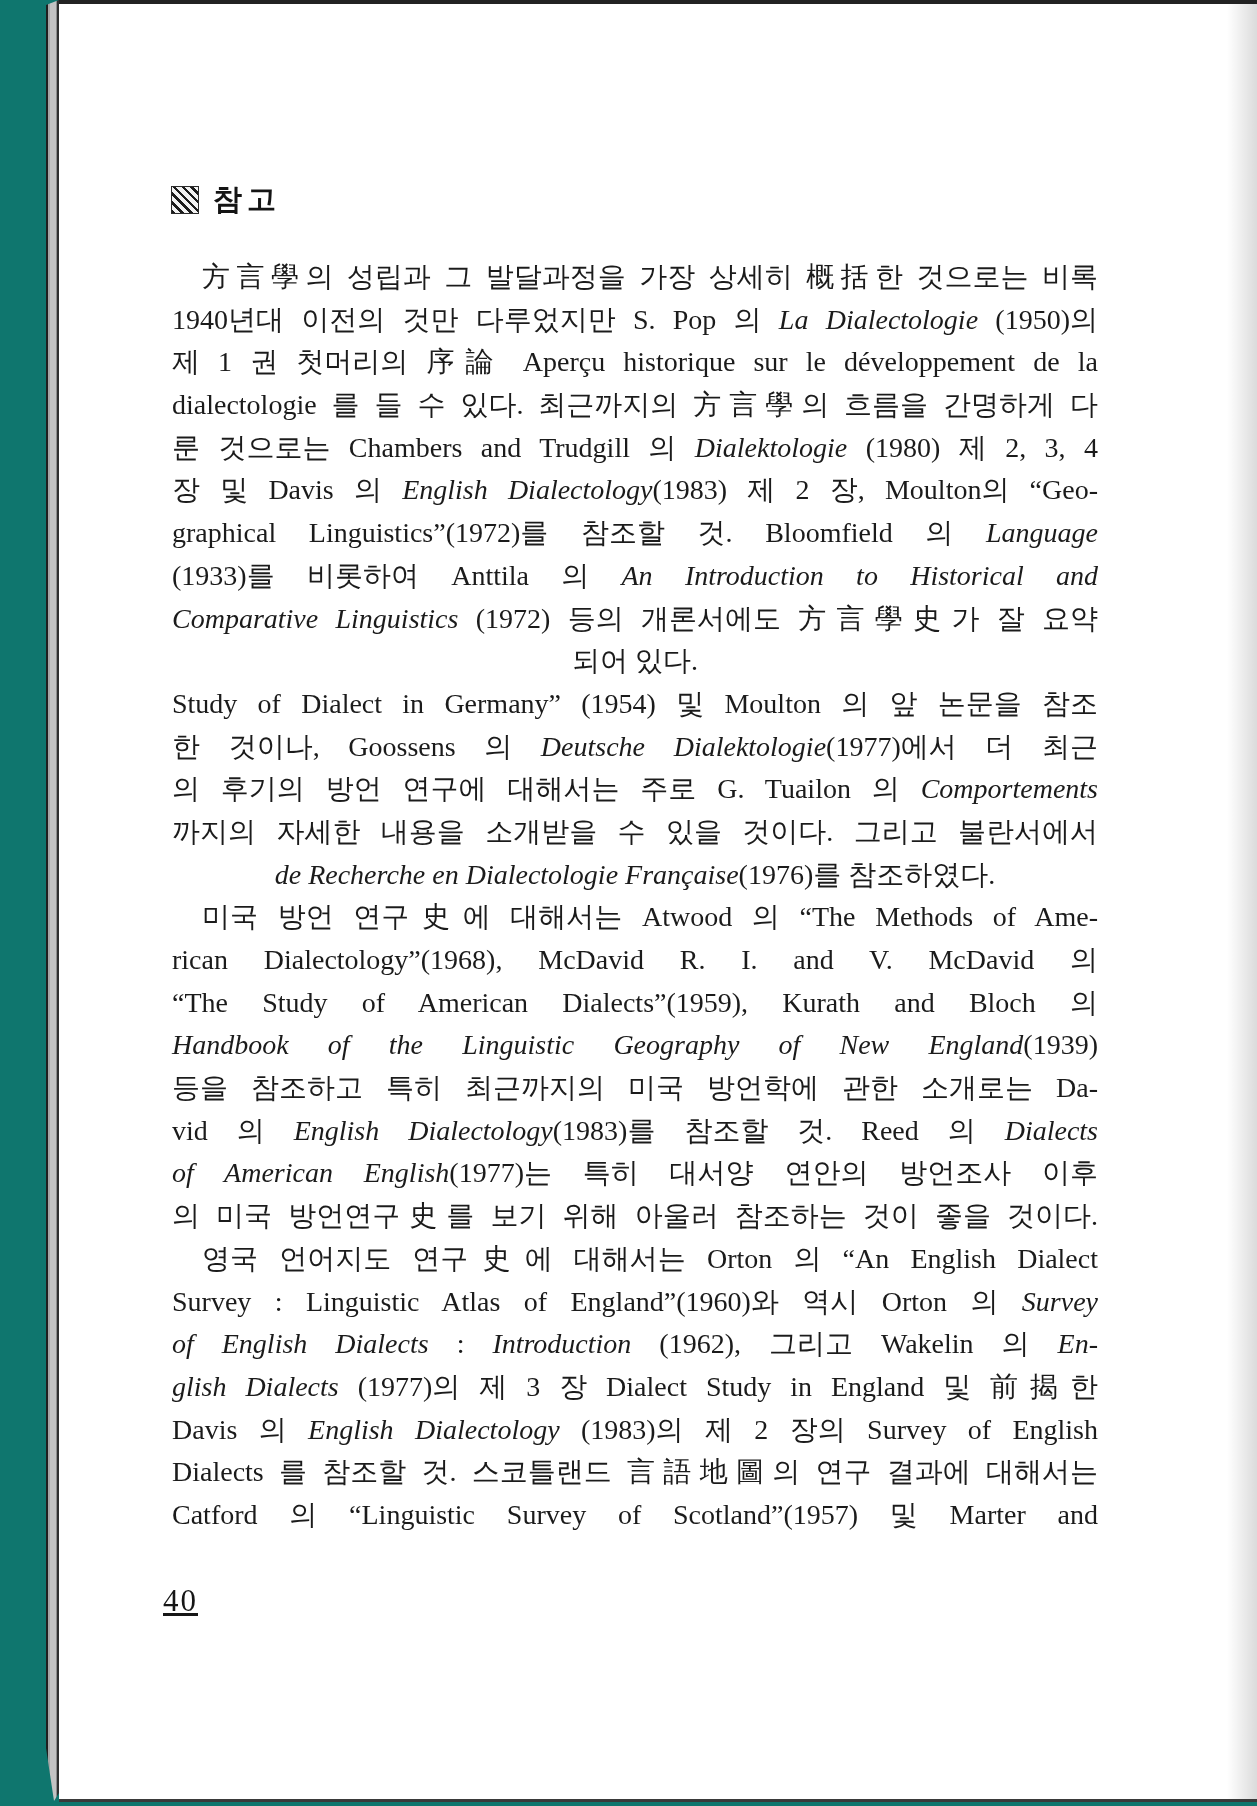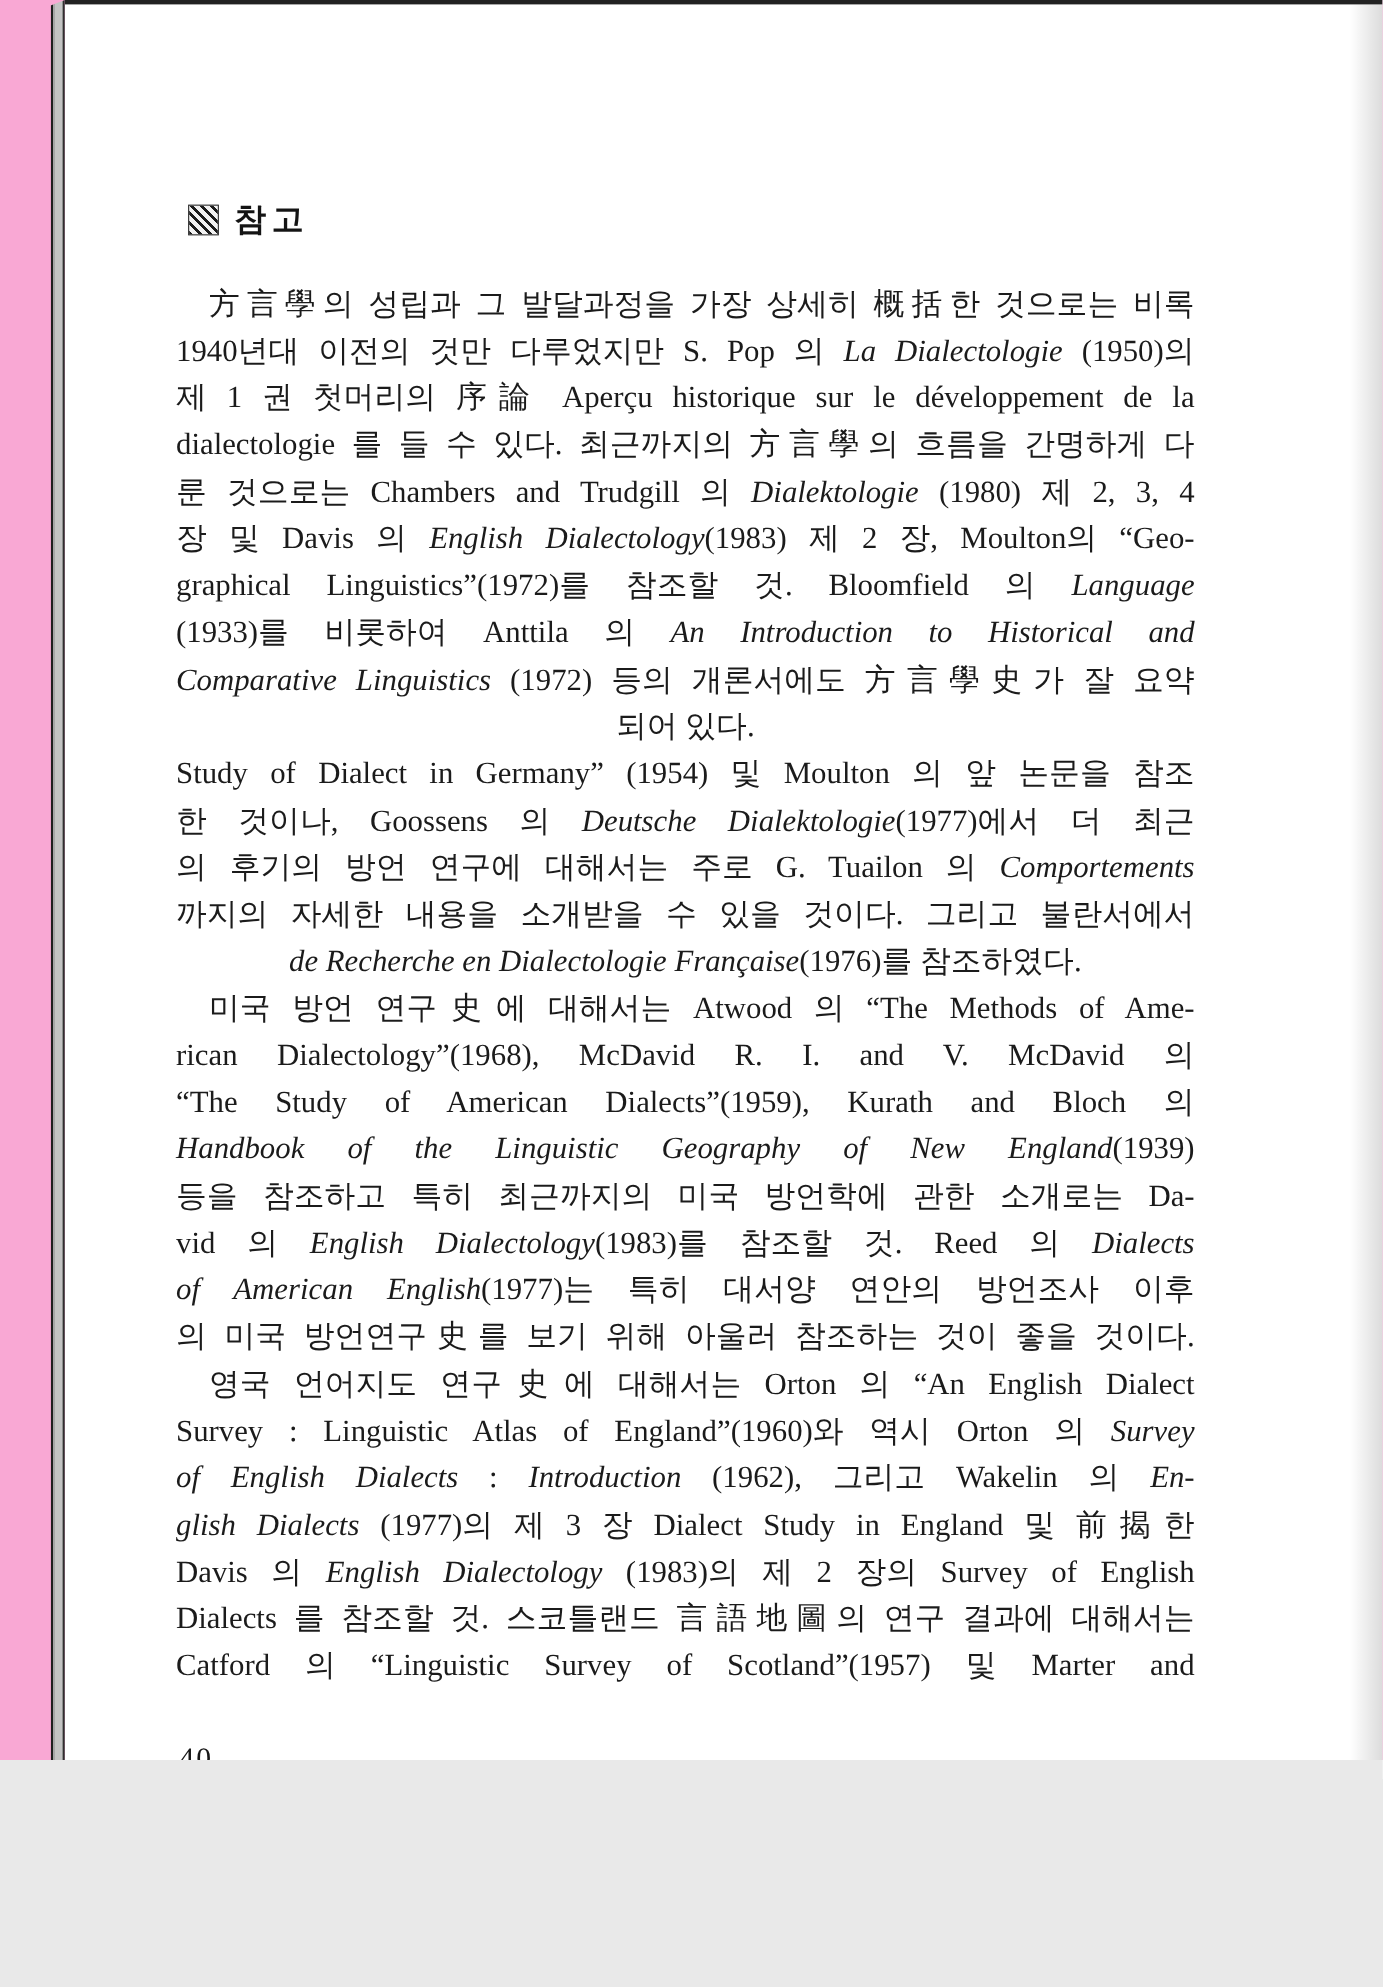--- a/index.html
+++ b/index.html
@@ -1,19 +1,19 @@
 <!DOCTYPE html>
 <html><head>
 <meta charset="utf-8">
 <style>
   html,body{margin:0;padding:0;background:#e9e9e9;}
   .scene{
     position:relative;
-    width:1257px;height:1600px;
-    background:#f9a8d4;
+    width:1257px;height:1806px;
+    background:#0f766e;
     overflow:hidden;
     font-family:"Liberation Serif","DejaVu Serif",serif;
   }
   
   .page{
     position:absolute;
     left:59px;top:0;
     width:1198px;height:1795px;
     background:#ffffff;
     border-top:4px solid #222;
@@ -47,43 +47,44 @@
   .hatch-icon{
     width:26px;height:26px;
     display:inline-block;
     background:
       repeating-linear-gradient(45deg, #1c1c1c 0 2.6px, rgba(0,0,0,0) 2.6px 6.2px),
       #f2f2f2;
     outline:1.5px solid #2a2a2a;
   }
   .text-block{
     position:absolute;
-    left:160px;top:256px;
+    left:172px;top:256px;
     width:926px;
     font-size:28px;
     color:#1b1b1b;
   }
   .paragraph{margin:0;}
   .line{
     height:42.7px;line-height:42.7px;
     text-align:center;
     overflow:visible;
     white-space:normal;
   }
   .line.just{
     text-align:justify;
     text-align-last:justify;
   }
   .line.ind{ text-indent:30px; }
   .it{ font-style:italic;margin-top:32px; }
   .page-number{
     position:absolute;
     left:163px;top:1583px;
-    font-size:27px;color:#161616;
+    font-size:31px;color:#161616;
     letter-spacing:2px;
+    text-decoration:underline;
   }
 </style>
 </head>
 <body>
 
 <div class="scene">
   <div class="page"></div>
   <div class="spine"></div>
 
   <div class="heading">

